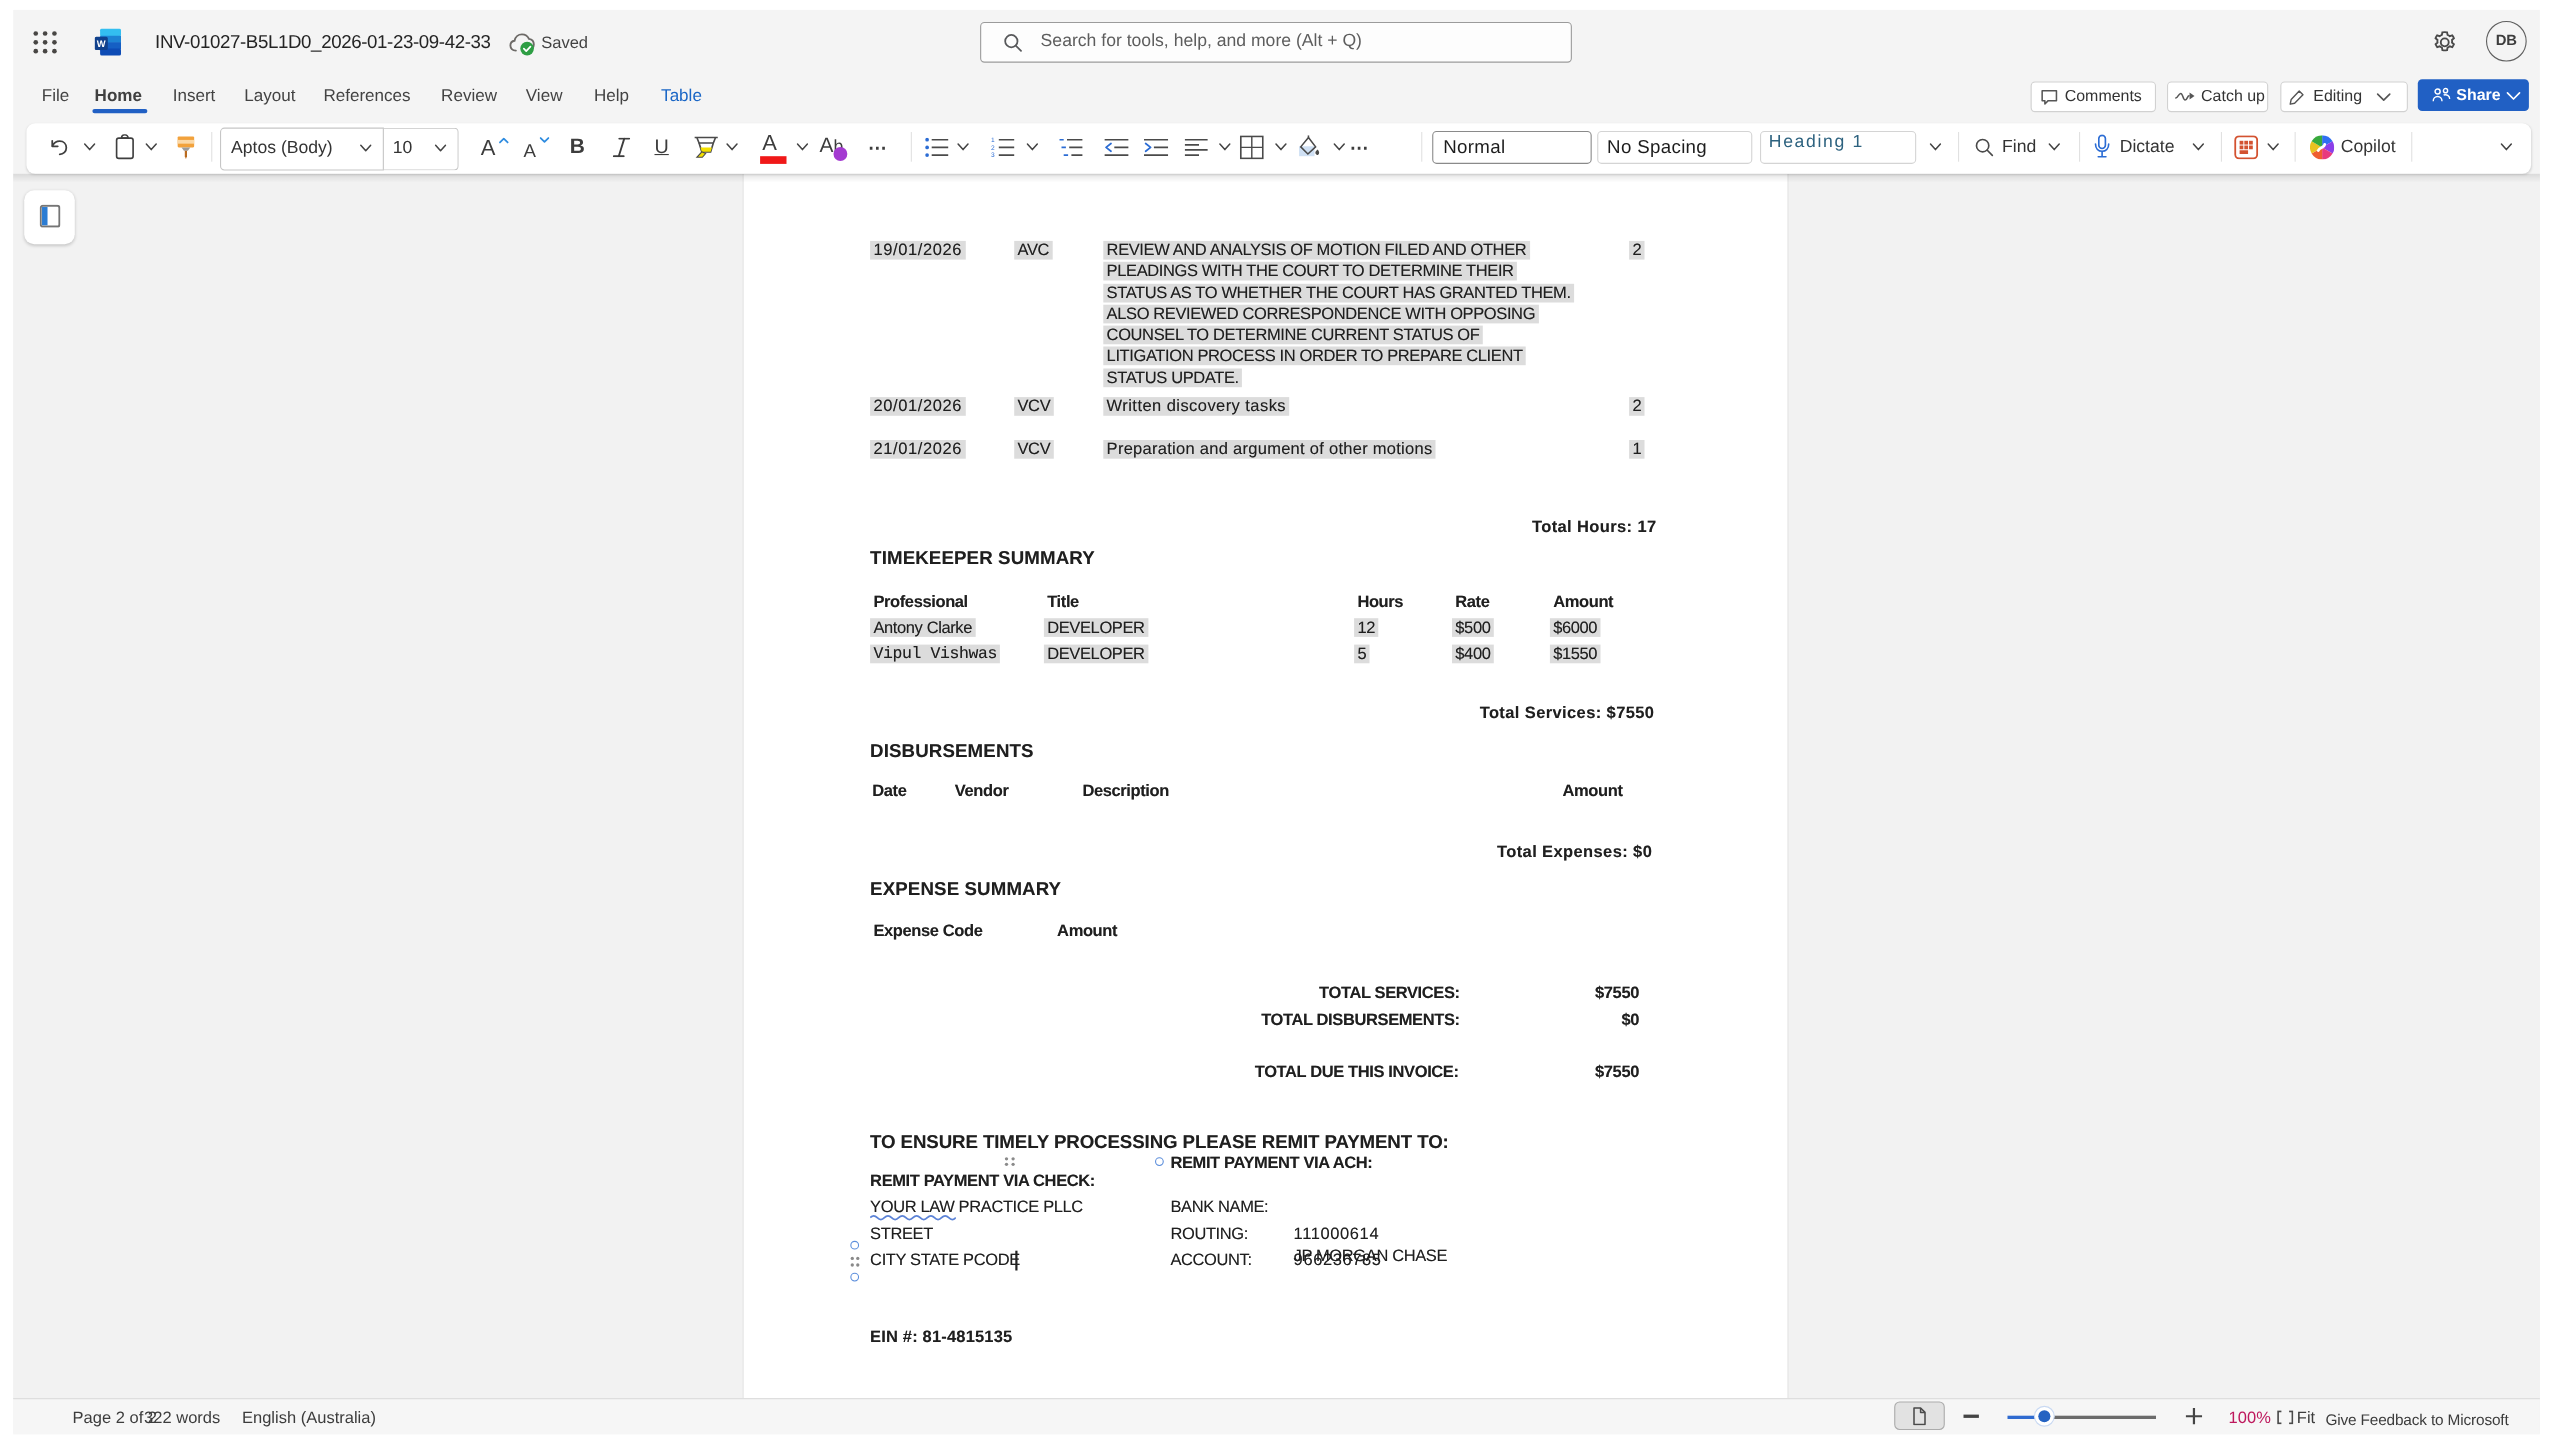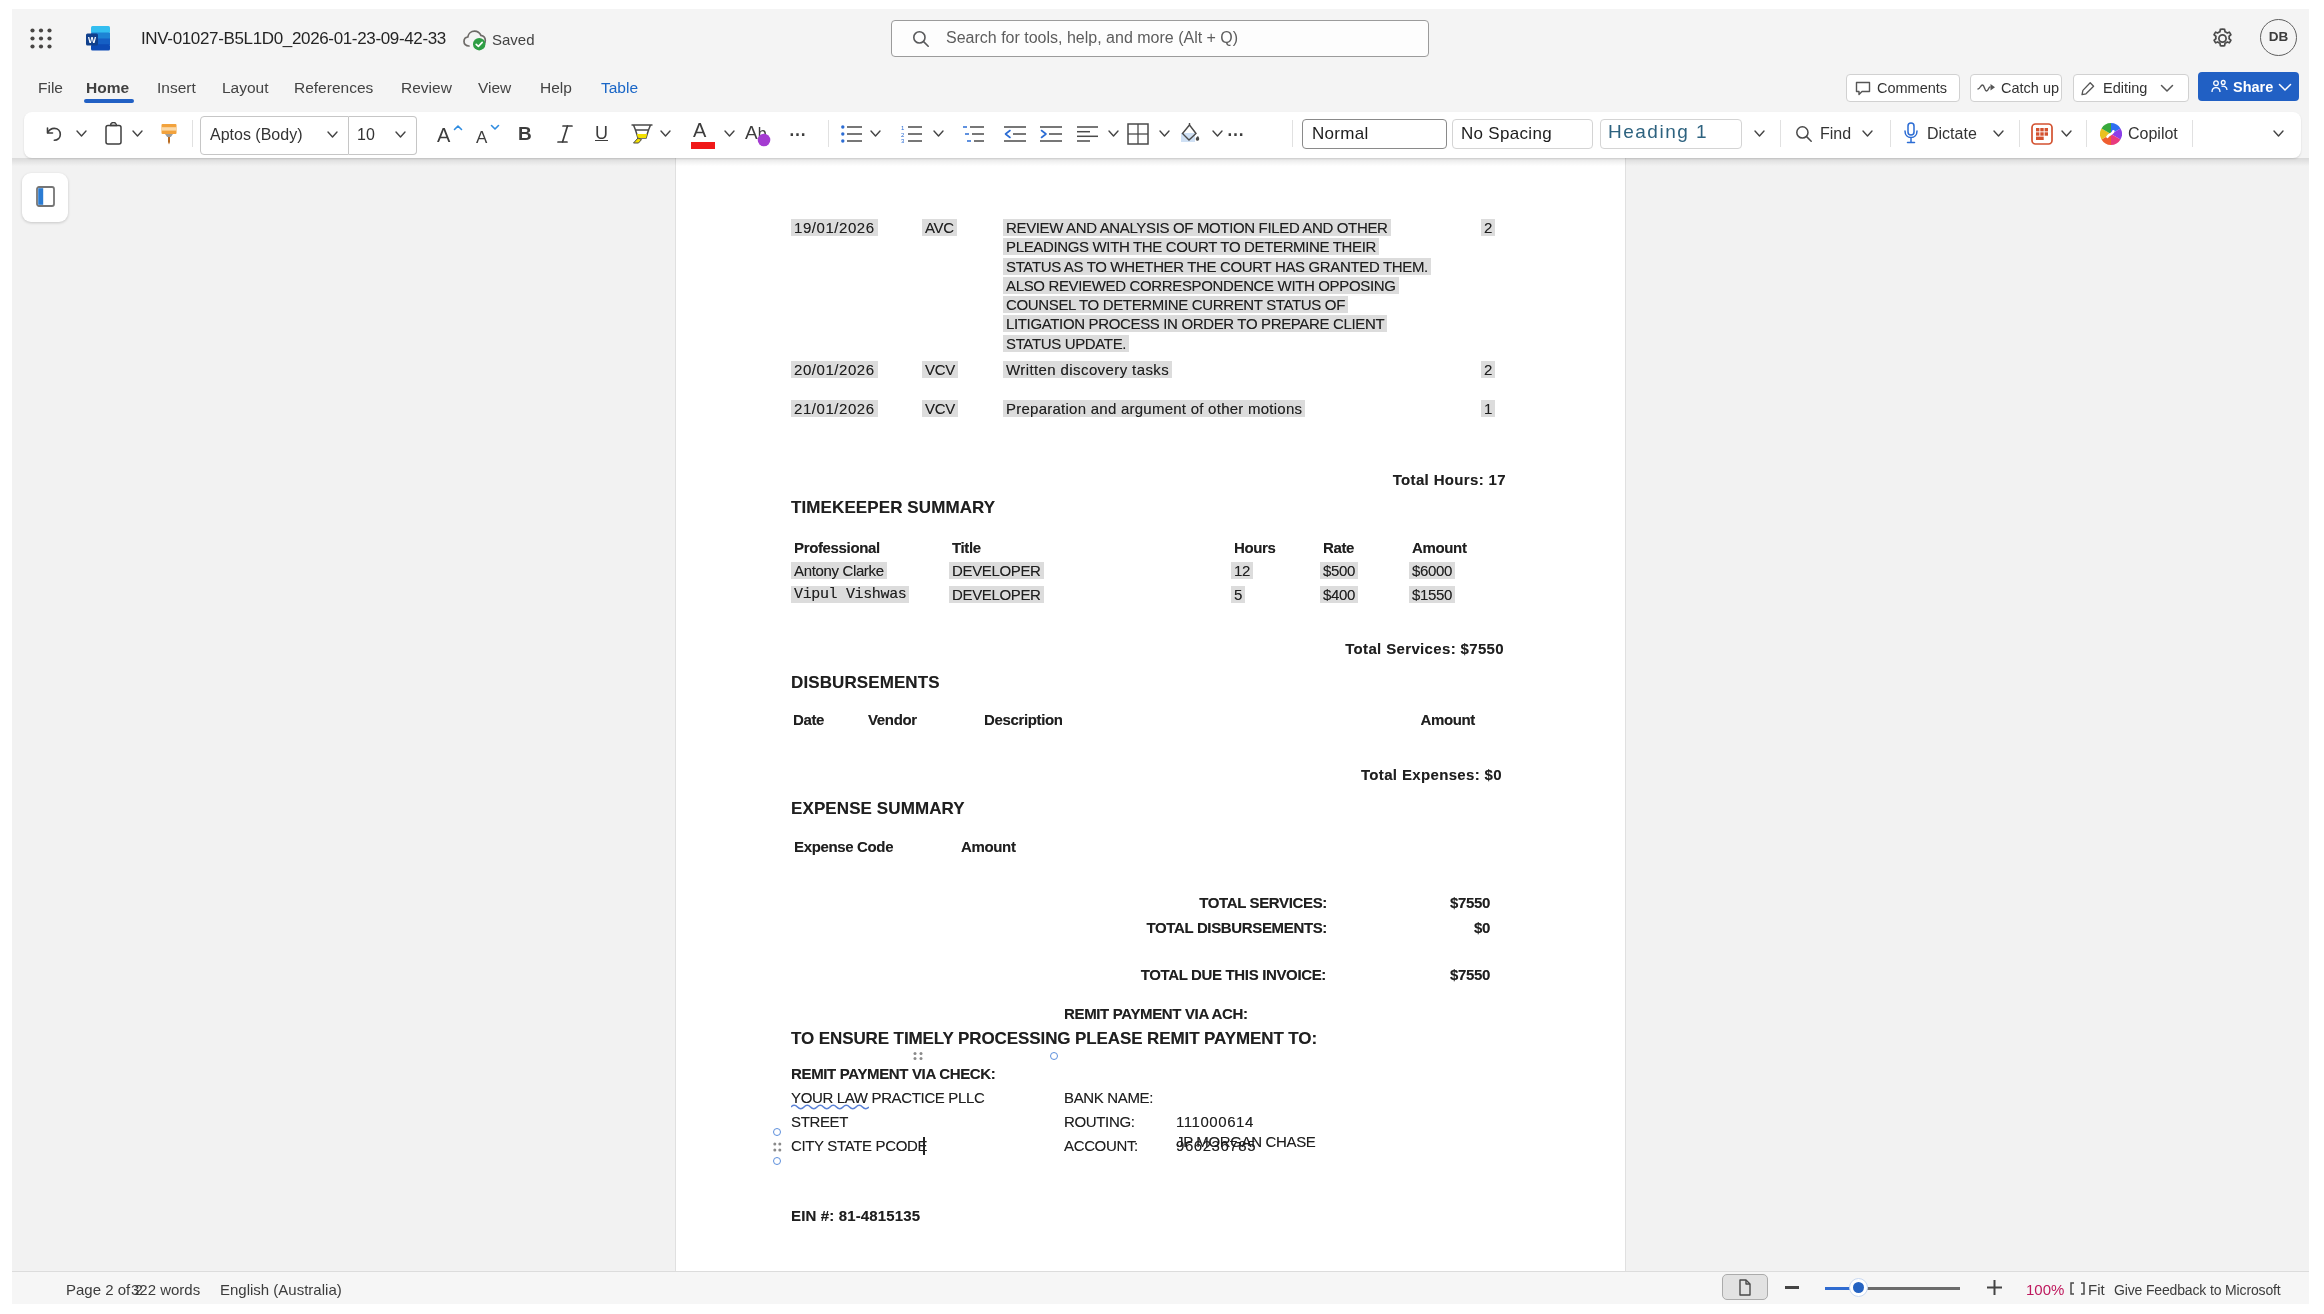--- a/index.html
+++ b/index.html
@@ -280,21 +280,21 @@
 <svg class="chev" style="left:1212px;top:130px" viewBox="0 0 11 8">
     <path d="M1 1 L5.5 6 L10 1" fill="none" stroke="#444" stroke-width="1.4" stroke-linecap="round" stroke-linejoin="round"></path>
   </svg>
 <div class="abs" style="left:1227px;top:124px;font-size:17px;letter-spacing:1px;color:#3d3d3d;font-weight:700;">⋯</div>
 <div class="div" style="left:1292px;"></div>
 <div class="abs" style="left:1302px;top:119px;width:145px;height:30px;border:1.6px solid #8a8a8a;border-radius:4px;box-sizing:border-box;"></div>
 <div class="abs" style="left:1312px;top:124px;font-size:17px;letter-spacing:0.3px;color:#1d1d1d;">Normal</div>
 <div class="abs" style="left:1452px;top:119px;width:141px;height:30px;border:1px solid #d4d4d4;border-radius:4px;box-sizing:border-box;"></div>
 <div class="abs" style="left:1461px;top:124px;font-size:17px;letter-spacing:0.3px;color:#1d1d1d;">No Spacing</div>
 <div class="abs" style="left:1600px;top:119px;width:142px;height:30px;border:1px solid #d4d4d4;border-radius:4px;box-sizing:border-box;"></div>
-<div class="abs" style="left:1608px;top:121px;font-size:19px;letter-spacing:1.5px;color:#2d627f;">Heading 1</div>
+<div class="abs" style="left:1608px;top:121px;font-size:16px;letter-spacing:1.5px;color:#2d627f;">Heading 1</div>
 <svg class="chev" style="left:1754px;top:130px" viewBox="0 0 11 8">
     <path d="M1 1 L5.5 6 L10 1" fill="none" stroke="#444" stroke-width="1.4" stroke-linecap="round" stroke-linejoin="round"></path>
   </svg>
 <div class="div" style="left:1780px;"></div>
 <svg class="ric" style="left:1795px;top:125px" width="18" height="18" viewBox="0 0 18 18">
   <circle cx="7.4" cy="7.4" r="5.6" fill="none" stroke="#4a4a4a" stroke-width="1.5"></circle>
   <line x1="11.6" y1="11.6" x2="16.2" y2="16.2" stroke="#4a4a4a" stroke-width="1.5" stroke-linecap="round"></line>
 </svg>
 <div class="abs" style="left:1820px;top:125px;font-size:16px;color:#333;">Find</div>
 <svg class="chev" style="left:1862px;top:130px" viewBox="0 0 11 8">
@@ -392,21 +392,21 @@
 <div class="abs t b" style="left:794px;top:837px;">Expense Code</div>
 <div class="abs t b" style="left:961px;top:837px;">Amount</div>
 <div class="abs t b right" style="right:997px;top:893px;">TOTAL SERVICES:</div>
 <div class="abs t b right" style="right:834px;top:893px;">$7550</div>
 <div class="abs t b right" style="right:997px;top:918px;">TOTAL DISBURSEMENTS:</div>
 <div class="abs t b right" style="right:834px;top:918px;">$0</div>
 <div class="abs t b right" style="right:998px;top:965px;">TOTAL DUE THIS INVOICE:</div>
 <div class="abs t b right" style="right:834px;top:965px;">$7550</div>
 <div class="abs t b" style="left:791px;top:1029px;font-size:17px;letter-spacing:-0.1px;">TO ENSURE TIMELY PROCESSING PLEASE REMIT PAYMENT TO:</div>
 <div class="abs t b" style="left:791px;top:1064px;">REMIT PAYMENT VIA CHECK:</div>
-<div class="abs t b" style="left:1064px;top:1004px;">REMIT PAYMENT VIA ACH:</div>
+<div class="abs t b" style="left:1064px;top:1048px;">REMIT PAYMENT VIA ACH:</div>
 <div class="abs t" style="left:791px;top:1088px;">YOUR LAW PRACTICE PLLC</div>
 <svg class="abs" style="left:791px;top:1104px" width="78" height="6" viewBox="0 0 78 6">
   <path d="M0 3 q3.25 -3.4 6.5 0 t6.5 0 t6.5 0 t6.5 0 t6.5 0 t6.5 0 t6.5 0 t6.5 0 t6.5 0 t6.5 0 t6.5 0 t6.5 0" fill="none" stroke="#5b82d6" stroke-width="1.6"></path>
 </svg>
 <div class="abs t" style="left:1064px;top:1088px;">BANK NAME:</div>
 <div class="abs t" style="left:1176px;top:1088px;margin-top:44px;">JP MORGAN CHASE</div>
 <div class="abs t" style="left:791px;top:1112px;">STREET</div>
 <div class="abs t" style="left:1064px;top:1112px;">ROUTING:</div>
 <div class="abs t num" style="left:1176px;top:1112px;">111000614</div>
 <div class="abs t" style="left:791px;top:1136px;">CITY STATE PCODE</div>

